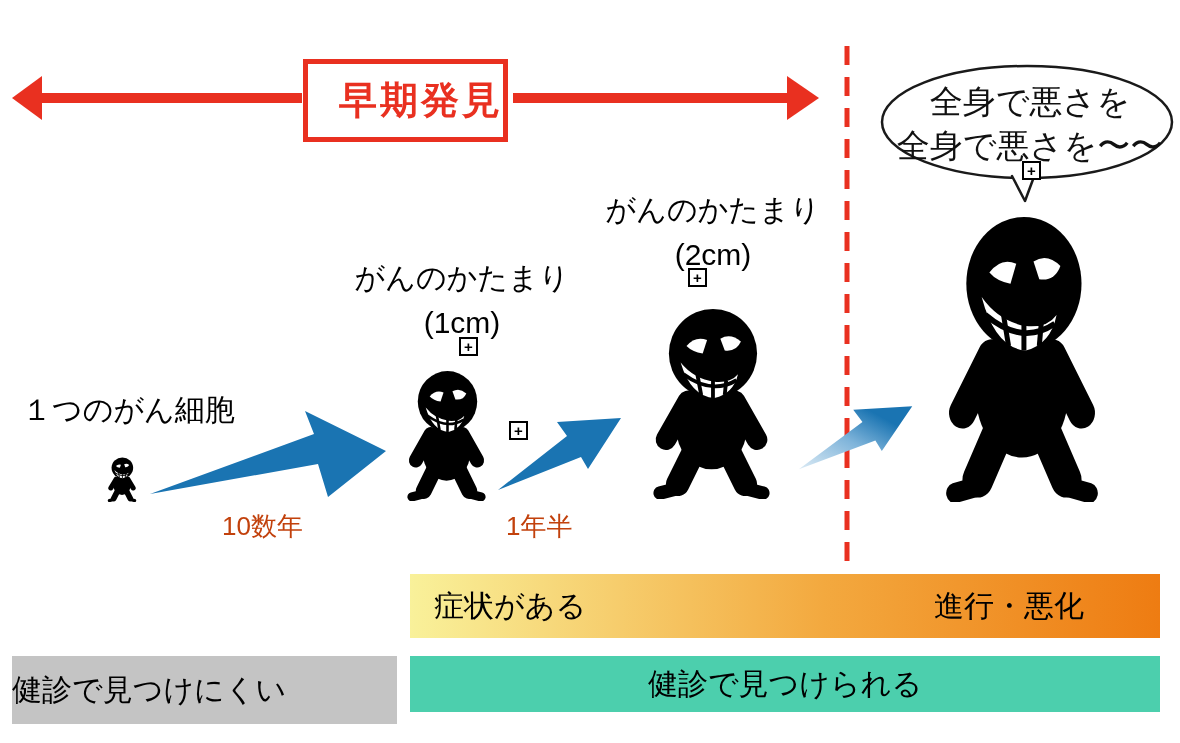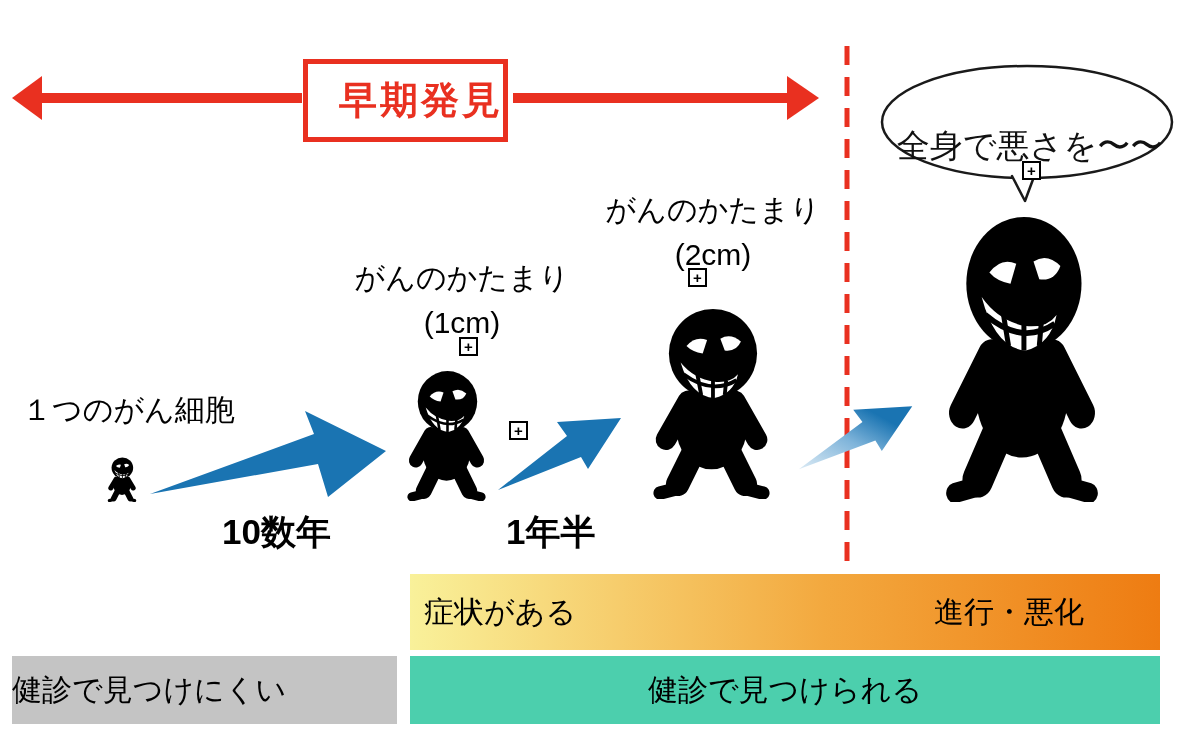--- a/index.html
+++ b/index.html
@@ -13,38 +13,38 @@
   
   .ed-box{
     left:303px;top:59px;width:195px;height:73px;
     border:5px solid #e93020;background:#fff;
     display:flex;align-items:center;justify-content:flex-end;
     font-size:38px;font-weight:bold;color:#e93020;letter-spacing:3px;
   }
 
   
   .stage-title{font-size:30px;text-align:center;}
-  .blue-label{font-size:35px;color:#000000;font-weight:700;}
+  .blue-label{font-size:26px;color:#c2410c;font-weight:400;}
 
   
   .ph{
     width:15px;height:15px;border:2px solid #000;background:#fff;
     display:flex;align-items:center;justify-content:center;
     font-size:15px;font-weight:bold;line-height:13px;color:#000;
   }
 
   
   .bar{display:flex;align-items:center;font-size:30px;}
   .bar-orange{
-    left:410px;top:574px;width:750px;height:76px;
+    left:410px;top:574px;width:750px;height:64px;
     background:linear-gradient(90deg,#f9f19a 0%,#f3a93f 55%,#ee7c12 100%);
-    justify-content:space-between;box-sizing:border-box;padding:0 76px 0 14px;
+    justify-content:space-between;box-sizing:border-box;padding:0 76px 0 24px;
   }
   .bar-gray{left:12px;top:656px;width:385px;height:68px;background:#c4c4c4;}
-  .bar-green{left:410px;top:656px;width:750px;height:68px;background:#4ccfad;justify-content:center;text-align:right;}
+  .bar-green{left:410px;top:656px;width:750px;height:56px;background:#4ccfad;justify-content:center;text-align:right;}
 
   
   .bubble-text{font-size:33px;text-align:center;width:300px;left:880px;color:#111;}
 </style>
 </head>
 <body>
 
 <div id="canvas">
 
   <svg width="0" height="0" style="position:absolute" aria-hidden="true">
@@ -100,20 +100,21 @@
   </div>
   <svg class="abs" style="left:513px;top:72px" width="308" height="52">
     <line x1="0" y1="26" x2="278" y2="26" stroke="#e93020" stroke-width="10"></line>
     <polygon points="274,4 274,48 306,26" fill="#e93020"></polygon>
   </svg>
 
   <svg class="abs" style="left:880px;top:60px" width="300" height="145">
     <ellipse cx="147" cy="62" rx="145" ry="56" fill="#fff" stroke="#1a1a1a" stroke-width="2.5"></ellipse>
     <path d="M132,116 L145,141 L155,114" fill="#fff" stroke="#1a1a1a" stroke-width="2.5" stroke-linejoin="round" stroke-linecap="round"></path>
   </svg>
+  <div class="abs bubble-text nowrap" style="top:80px">全身で悪さを</div>
   <div class="abs bubble-text nowrap" style="top:124px">全身で悪さを〜〜</div>
 
   <div class="abs stage-title nowrap" style="left:22px;top:390px">１つのがん細胞</div>
 
   <div class="abs stage-title" style="left:352px;top:258px;width:220px">がんのかたまり</div>
   <div class="abs stage-title" style="left:352px;top:306px;width:220px">(1cm)</div>
 
   <div class="abs stage-title" style="left:598px;top:190px;width:230px">がんのかたまり</div>
   <div class="abs stage-title" style="left:598px;top:238px;width:230px">(2cm)</div>
 

